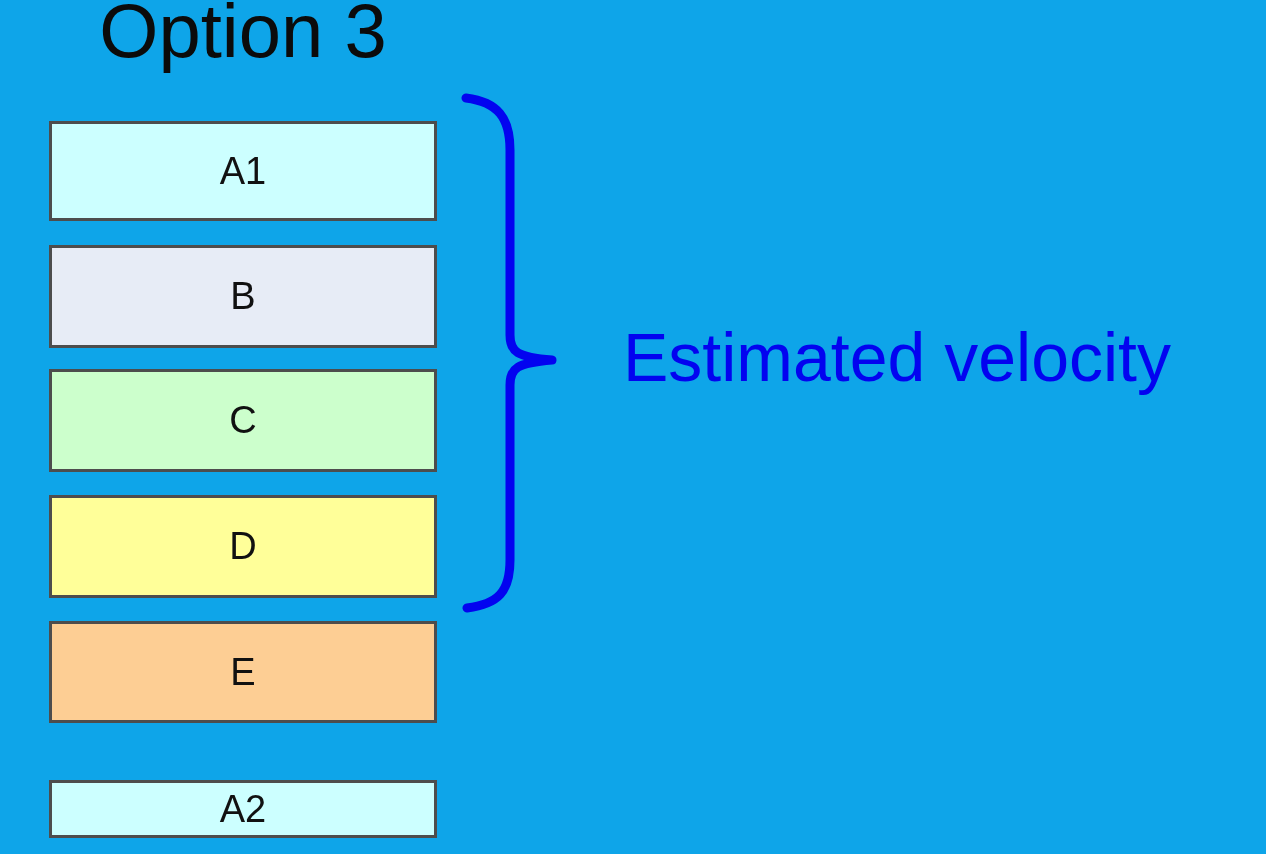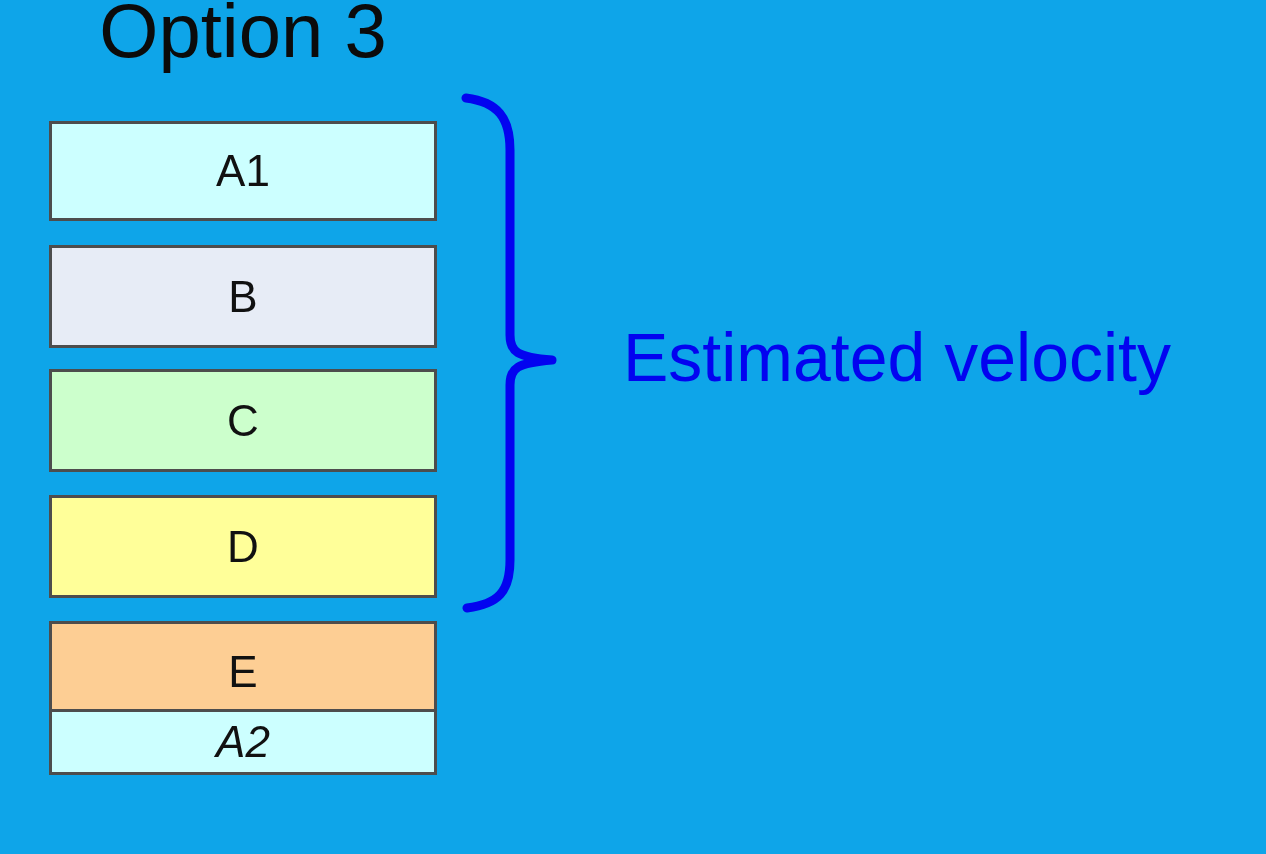--- a/index.html
+++ b/index.html
@@ -28,29 +28,29 @@
   }
   .box {
     position: absolute;
     left: 49px;
     width: 388px;
     border: 3px solid #4d4d4d;
     box-sizing: border-box;
     display: flex;
     align-items: center;
     justify-content: center;
-    font-size: 44px;
+    font-size: 38px;
     color: #111111;
   }
   .box-a1 { top: 121px; height: 100px; }
   .box-b  { top: 245px; height: 103px; }
   .box-c  { top: 369px; height: 103px; }
   .box-d  { top: 495px; height: 103px; }
   .box-e  { top: 621px; height: 102px; }
-  .box-a2 { top: 709px; height: 66px; font-style: italic;  }
+  .box-a2 { top: 780px; height: 58px;  }
   .brace-svg {
     position: absolute;
     left: 440px;
     top: 80px;
     width: 140px;
     height: 550px;
   }
   .velocity-label {
     position: absolute;
     left: 623px;

